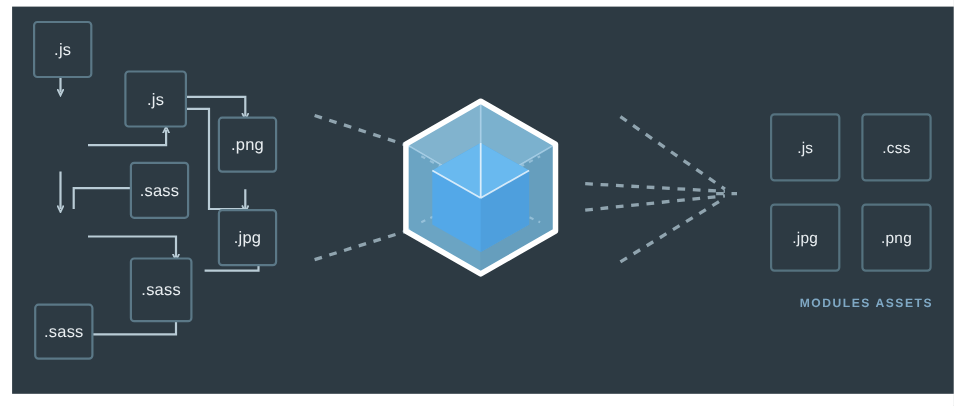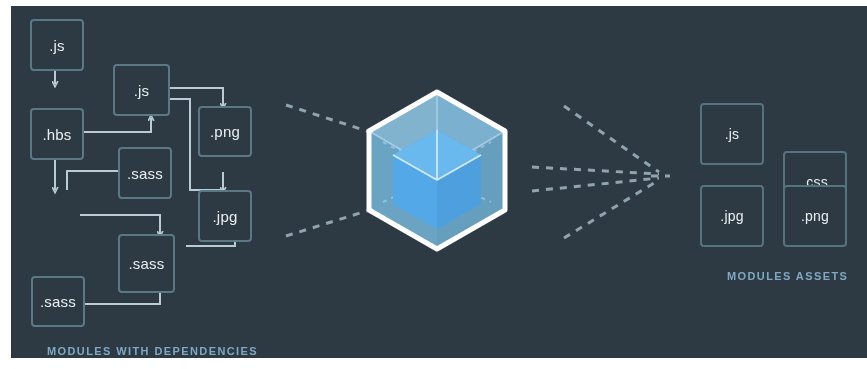--- a/index.html
+++ b/index.html
@@ -46,29 +46,27 @@
       <path class="conn" d="M212,166 L212,184" marker-end="url(#ah)"></path>
 
       <path class="conn" d="M69,209 L149,209 L149,228" marker-end="url(#ah)"></path>
 
       <path class="conn" d="M69,298 L149,298 L149,283" marker-end="url(#ah)"></path>
 
       <path class="conn" d="M175,240 L224,240 L224,226" marker-end="url(#ah)"></path>
     </svg>
 
     <div class="box" style="left:19px;top:13px;width:50px;height:48px;">.js</div>
-    <div class="box" style="left:19px;top:102px;width:50px;height:48px;">.hbs</div>
     <div class="box" style="left:20px;top:270px;width:50px;height:47px;">.sass</div>
     <div class="box" style="left:102px;top:58px;width:53px;height:48px;">.js</div>
     <div class="box" style="left:107px;top:141px;width:50px;height:48px;">.sass</div>
     <div class="box" style="left:107px;top:228px;width:53px;height:55px;">.sass</div>
     <div class="box" style="left:187px;top:100px;width:50px;height:47px;">.png</div>
     <div class="box" style="left:187px;top:184px;width:50px;height:48px;">.jpg</div>
 
-    <div class="caption" style="left:36px;top:339px;">MODULES WITH DEPENDENCIES</div>
 
     <svg class="layer">
 
       <path class="dash" d="M275,99 L362,127"></path>
       <path class="dash" d="M275,230 L362,203"></path>
 
       <path class="dash" d="M553,100 L648,166"></path>
       <path class="dash" d="M521,161 L648,168"></path>
       <path class="dash" d="M521,185 L648,172"></path>
       <path class="dash" d="M553,232 L648,174"></path>
@@ -89,20 +87,20 @@
         <polygon points="426,86 494,125 494,204 426,243 358,204 358,125" fill="none" stroke="#ffffff" stroke-width="5" stroke-linejoin="round"></polygon>
 
         <polygon points="426,124 470,149 470,198 426,223 382,198 382,149" fill="#53a8e8"></polygon>
         <polygon points="426,124 470,149 426,174 382,149" fill="#69b9ef"></polygon>
         <polygon points="426,174 470,149 470,198 426,223" fill="#4e9fdd"></polygon>
         <path d="M426,124 L426,174 M382,149 L426,174 M470,149 L426,174" stroke="#ffffff" stroke-opacity="0.75" stroke-width="1.6" fill="none"></path>
       </g>
     </svg>
 
     <div class="box asset" style="left:689px;top:97px;width:60px;height:58px;">.js</div>
-    <div class="box asset" style="left:772px;top:97px;width:60px;height:58px;margin-top:48px;">.css</div>
+    <div class="box asset" style="left:772px;top:97px;width:60px;height:58px;">.css</div>
     <div class="box asset" style="left:689px;top:179px;width:60px;height:58px;">.jpg</div>
     <div class="box asset" style="left:772px;top:179px;width:60px;height:58px;">.png</div>
 
     <div class="caption" style="left:716px;top:264px;">MODULES ASSETS</div>
 
   </div>
 </div>
 
 </body></html>

